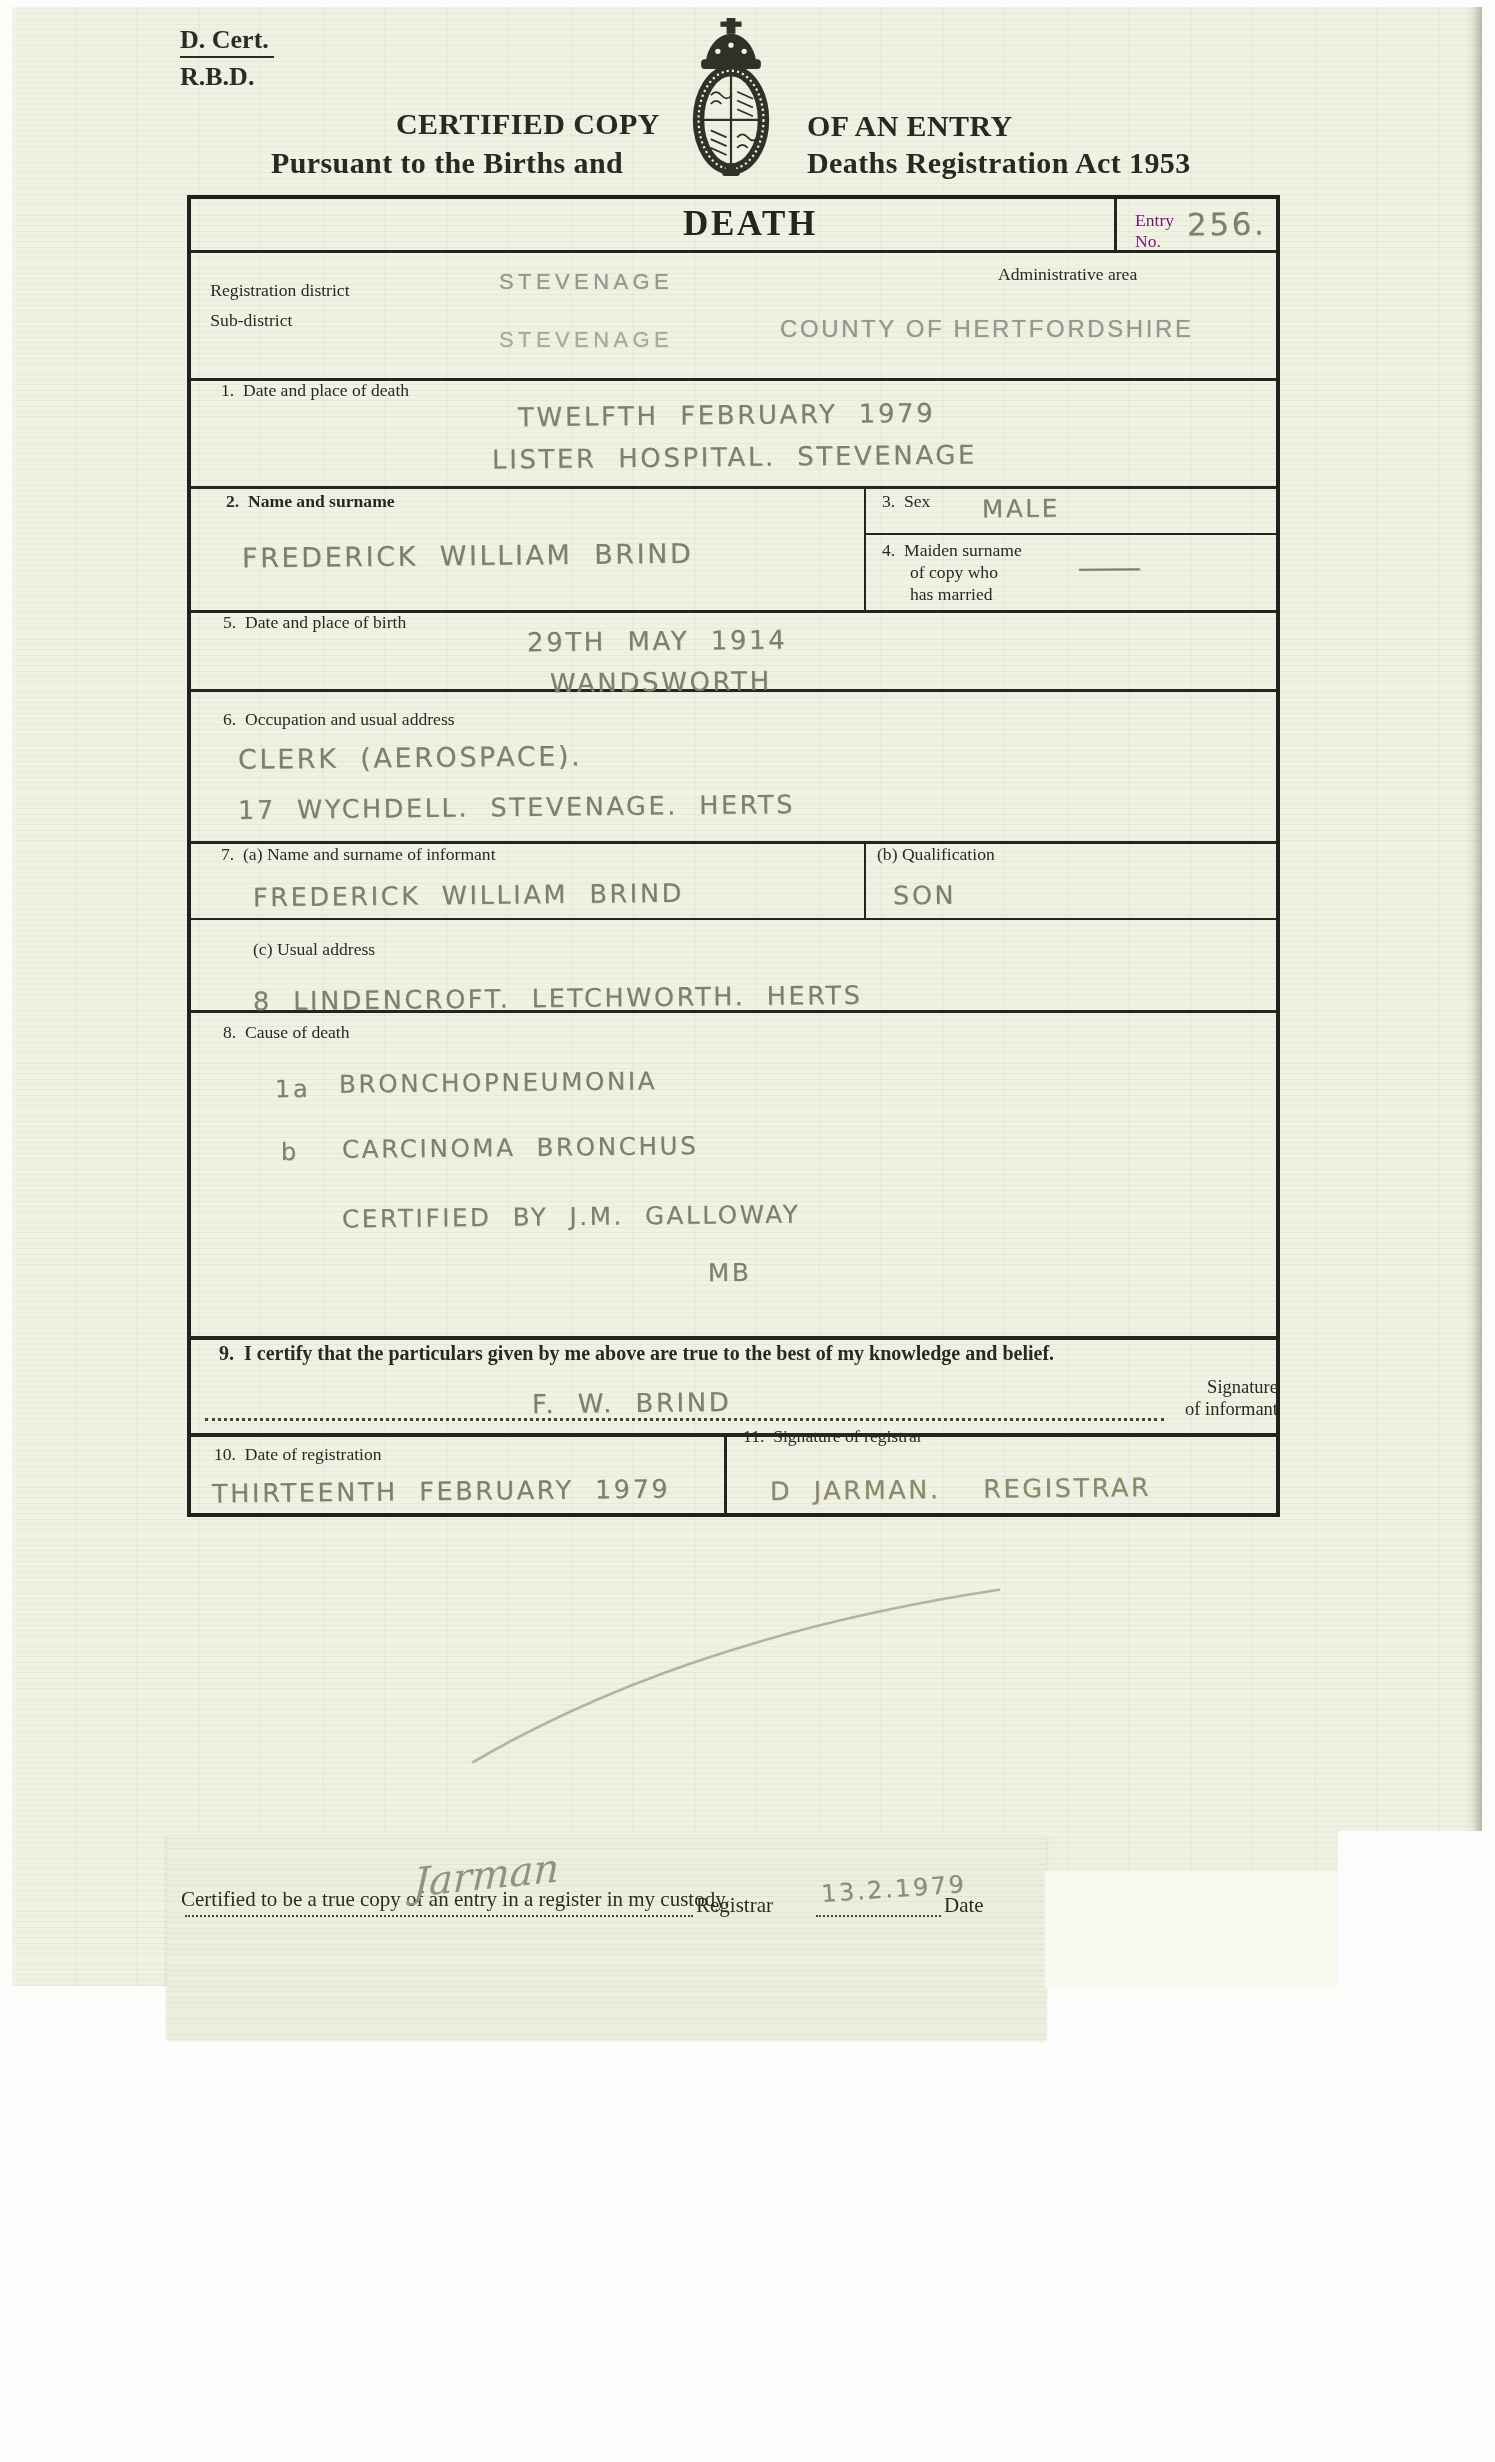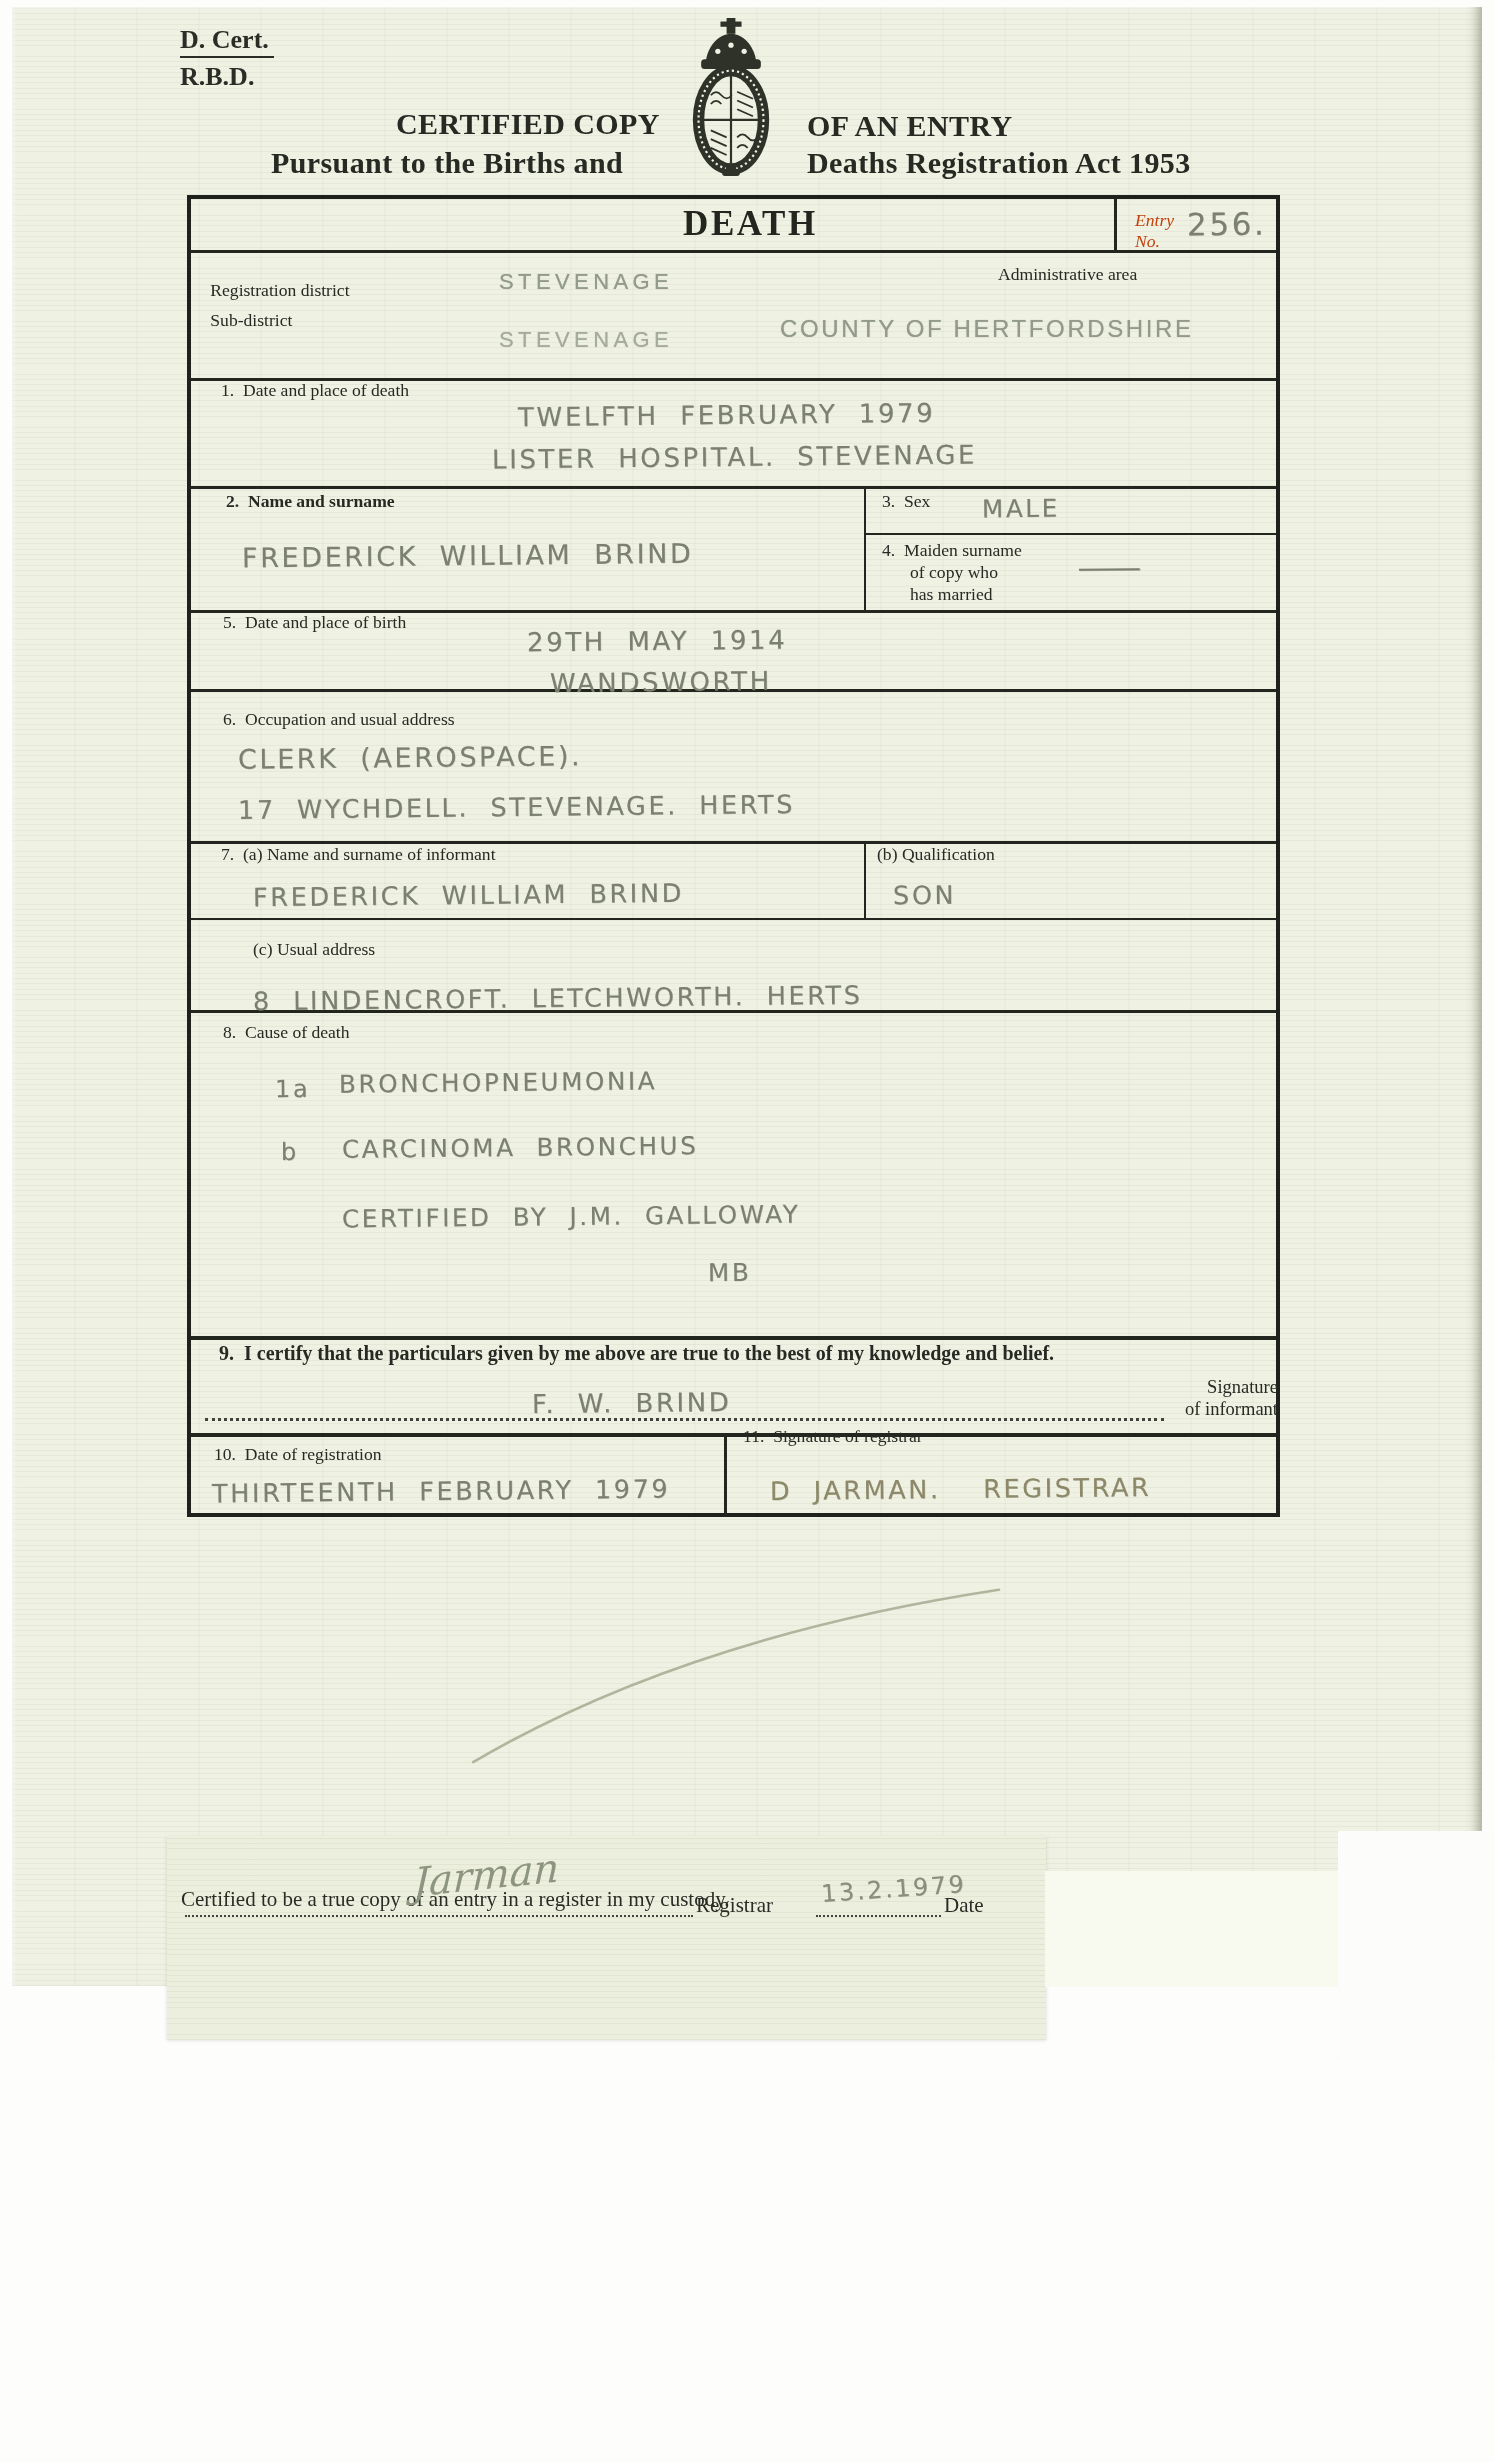--- a/index.html
+++ b/index.html
@@ -19,21 +19,21 @@
   .white-corner{position:absolute;left:1338px;top:1831px;width:157px;height:230px;background:#fcfcfa;}
   .abs{position:absolute;}
   .lbl{font-size:17.6px;white-space:pre-wrap;color:#272a23;}
   .lbl-b{font-weight:600;}
   .big-title{font-size:30px;font-weight:bold;color:#262a23;letter-spacing:0.4px;white-space:pre;}
   .code-top{font-size:26px;font-weight:bold;border-bottom:2.6px solid #2a2d26;padding:0 5.3px 1.8px 0;}
   .code-bot{font-size:26px;font-weight:bold;padding-top:3.5px;}
   .caution{width:362px;font-family:"Liberation Sans","DejaVu Sans",sans-serif;
            font-weight:bold;font-size:14px;line-height:16.7px;color:#33362e;}
   .death-title{font-size:35px;font-weight:bold;letter-spacing:2.6px;color:#23261f;}
-  .entry-lbl{font-size:17.6px;color:#c2410c;font-style:italic;}
+  .entry-lbl{font-size:17.6px;color:#701a75;}
   .stamp{font-family:"Liberation Sans","DejaVu Sans",sans-serif;color:#939a8c;
          letter-spacing:4.4px;text-shadow:0 0 0.9px rgba(147,154,140,0.8);white-space:pre;}
   .hand{font-family:"DejaVu Sans",sans-serif;color:#7b8070;letter-spacing:2.6px;word-spacing:10.6px;
         transform:rotate(-0.6deg);white-space:pre;text-shadow:0.5px 0.4px 0 rgba(123,128,112,0.45);}
   .hand-olive{color:#8d8968;}
   .dash-stretch{display:inline-block;transform:scaleX(2.4) translateY(-1.8px);}
   .dotted{height:0;border-bottom:3.5px dotted #40443a;}
   .hline{position:absolute;background:#23261f;height:2.6px;}
   .vline{position:absolute;background:#23261f;width:2.6px;}
   .form{position:absolute;left:187px;top:195px;width:1093px;height:1322px;border:4.4px solid #1f221c;box-sizing:border-box;}

